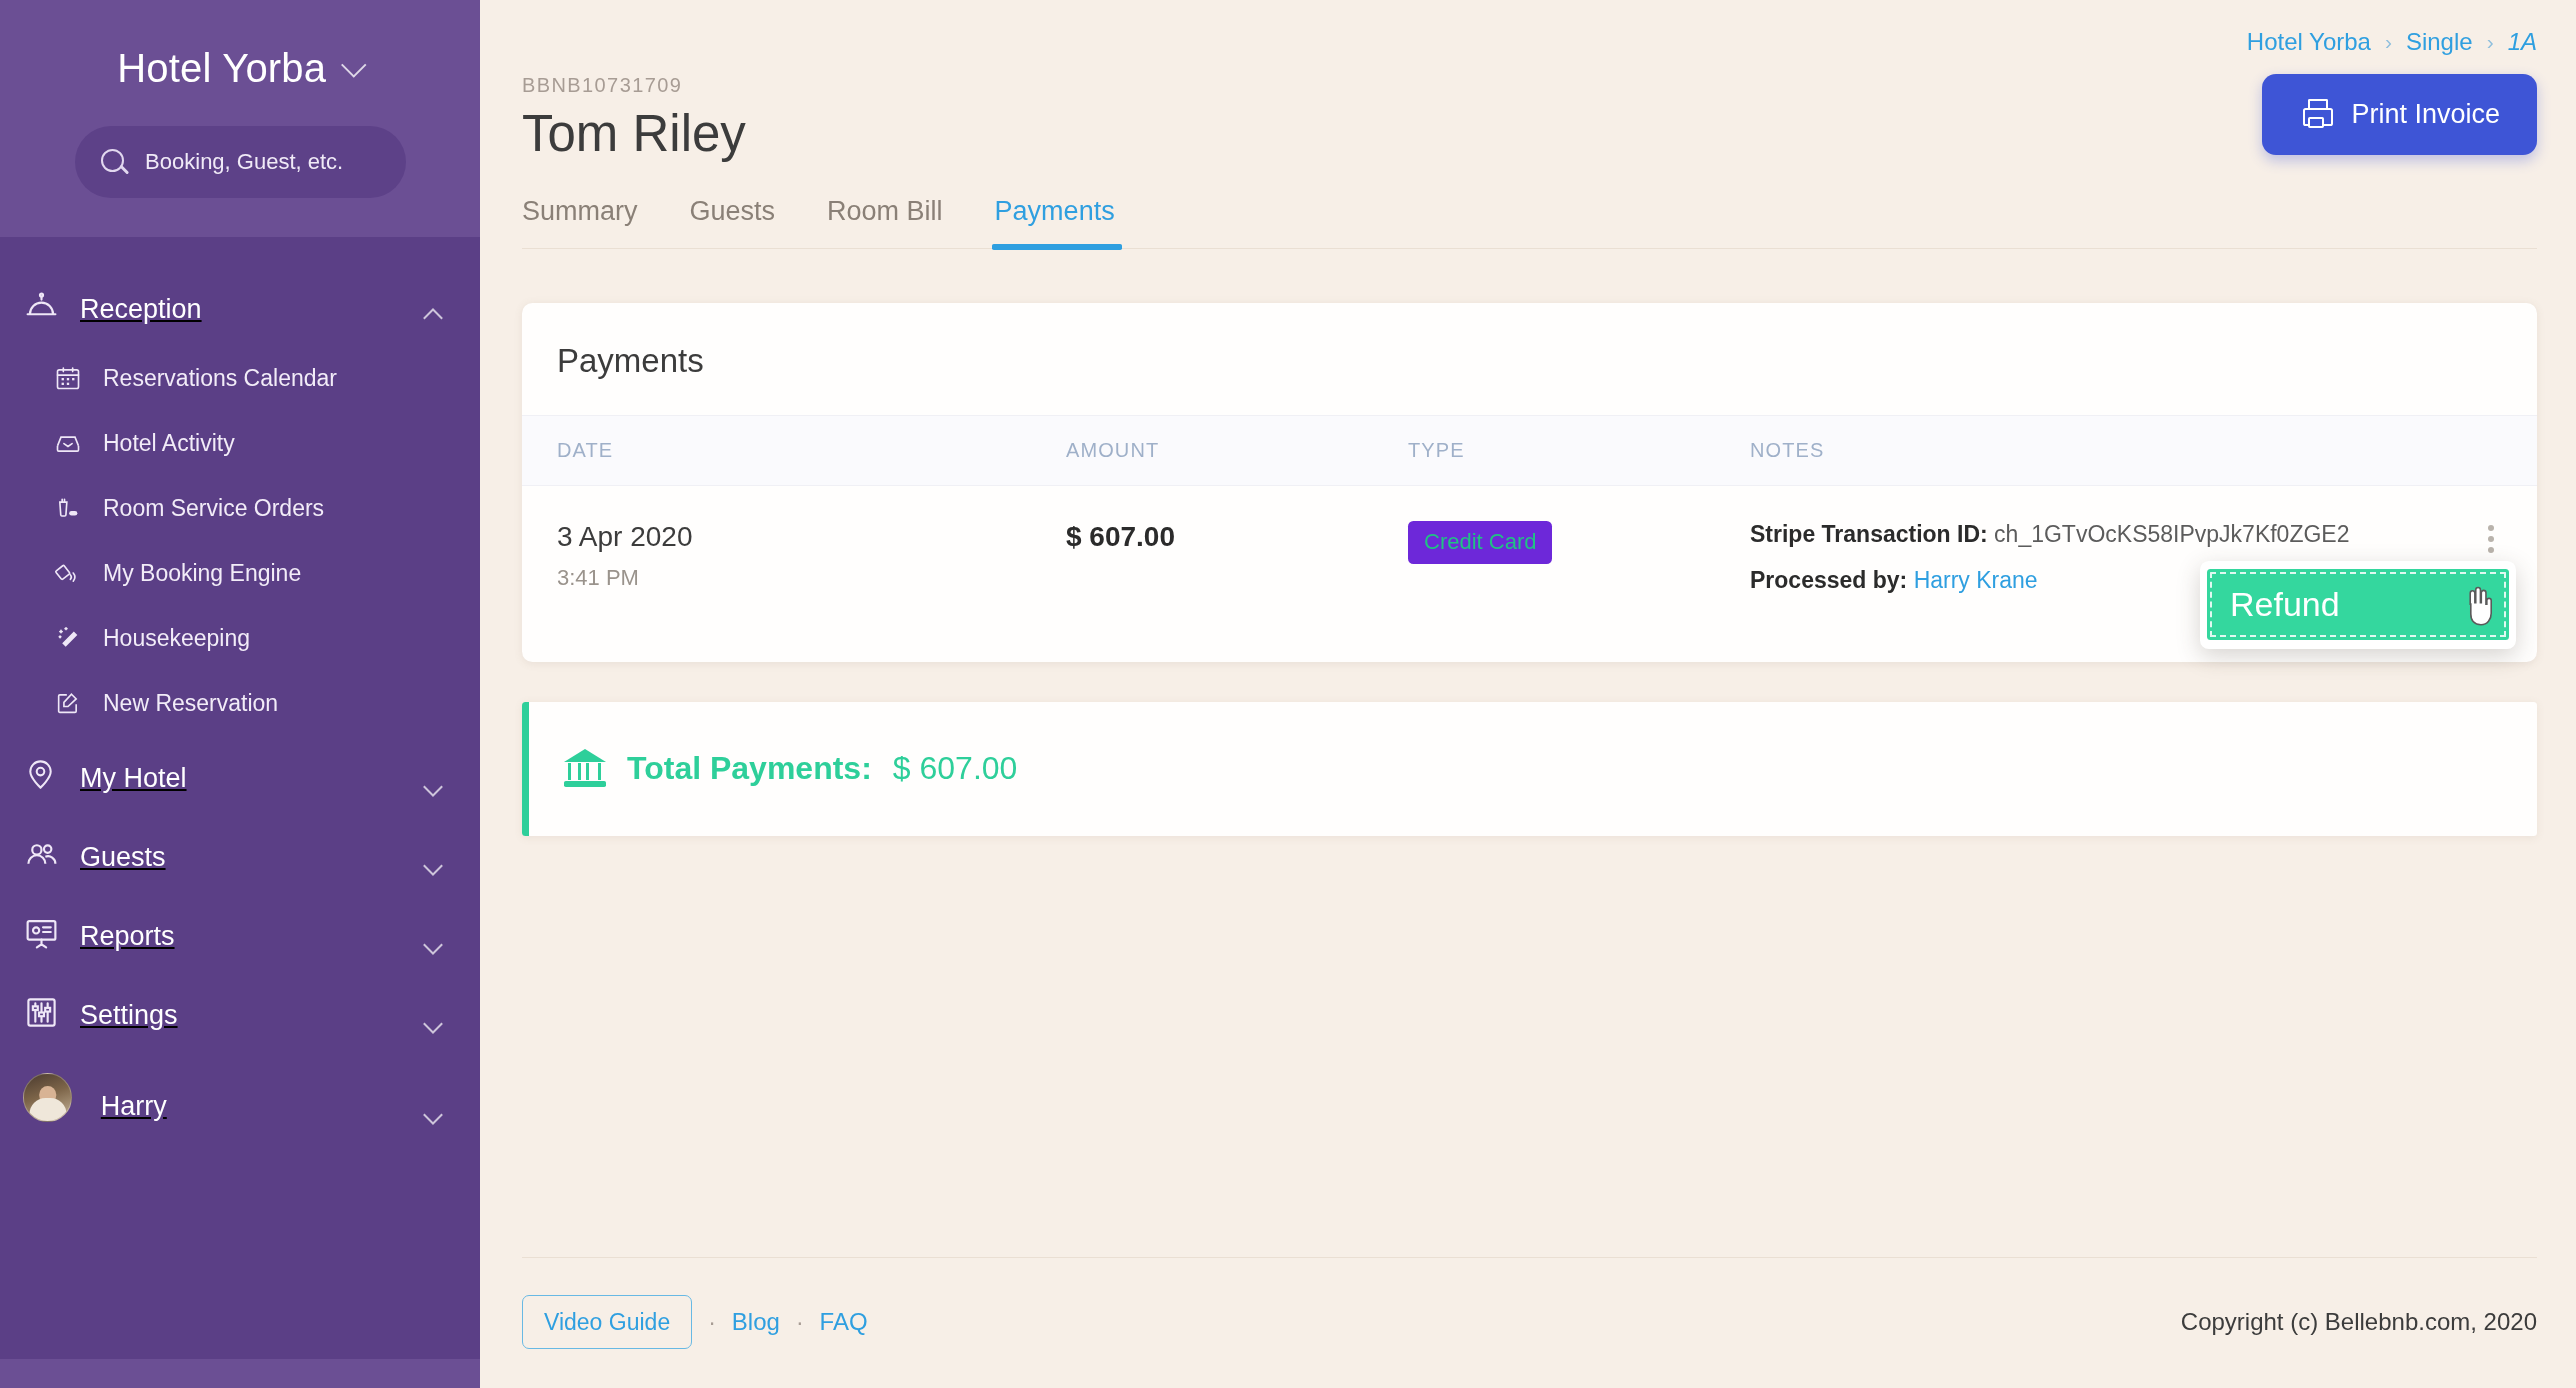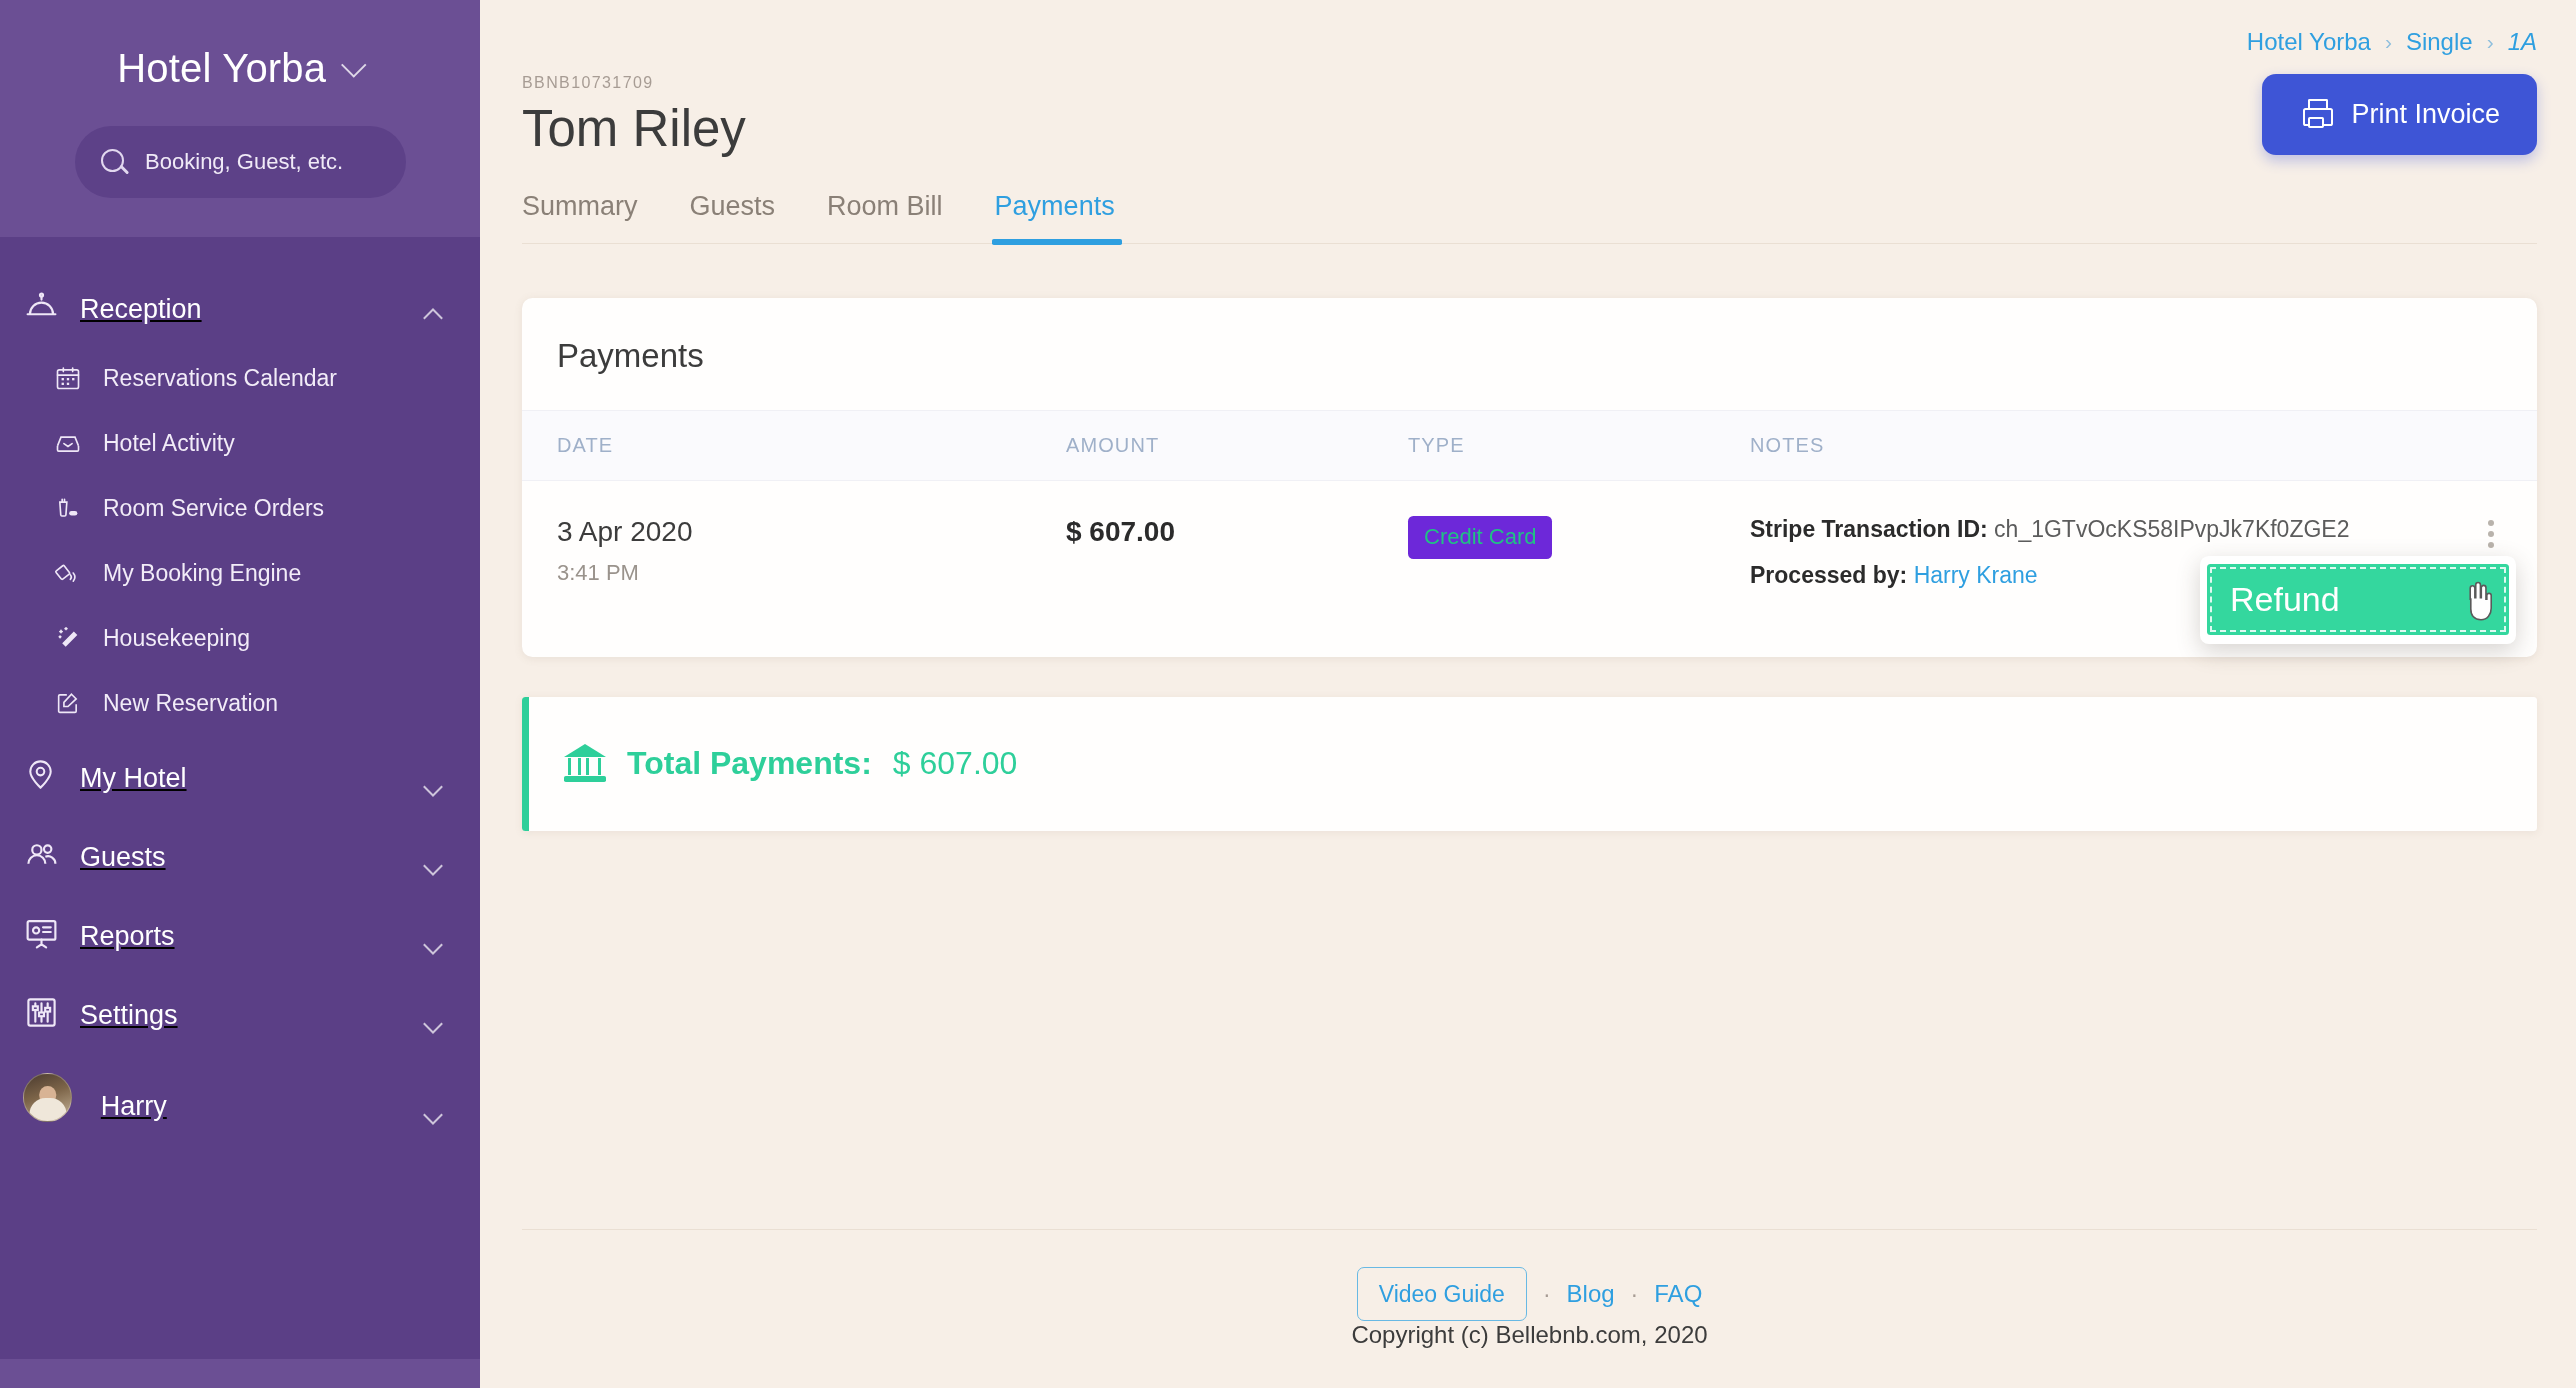--- a/index.html
+++ b/index.html
@@ -118,21 +118,21 @@
   .crumbs .sep { color: #8fbfdd; font-size: 21px; }
   .crumbs .cur { color: #2f9fe0; font-style: italic; }
 
   .page-head {
     display: flex; align-items: flex-start; justify-content: space-between;
     padding: 17.5px 39px 0 509px;
     margin-left: -509px; padding-left: 0;
   }
   .head-left { padding-left: 0; }
   .booking-id {
-    color: #a79c94; font-size: 16px; letter-spacing: 1.4px;
+    color: #a79c94; font-size: 20px; letter-spacing: 1.4px;
     margin-bottom: 7px;
   }
   .guest-name { color: #3c3c3c; font-size: 51px; font-weight: 400; }
   .print-btn {
     background: #3e55d6; color: #fff; border: none; border-radius: 14px;
     height: 81px; padding: 0 37px;
     display: flex; align-items: center; gap: 19px;
     font-size: 27px; cursor: pointer;
     box-shadow: 0 5.3px 12.3px rgba(62,85,214,.30);
     font-family: "Liberation Sans", sans-serif;
@@ -520,21 +520,21 @@
 
       <div class="total-bar">
         <span class="bank">
             <i></i>
           </span>
         <span class="total-txt">Total Payments:</span>
         <span class="total-txt total-val">$ 607.00</span>
       </div>
     </div>
 
-    <footer class="footer" style="margin-left:42px;flex-direction:column;">
+    <footer class="footer" style="margin-left:42px;">
       <div class="foot-left">
         <button class="vg-btn">Video Guide</button>
         <span class="dot">·</span>
         <a>Blog</a>
         <span class="dot">·</span>
         <a>FAQ</a>
       </div>
       <div class="copyright">Copyright (c) Bellebnb.com, 2020</div>
     </footer>
   </main>

